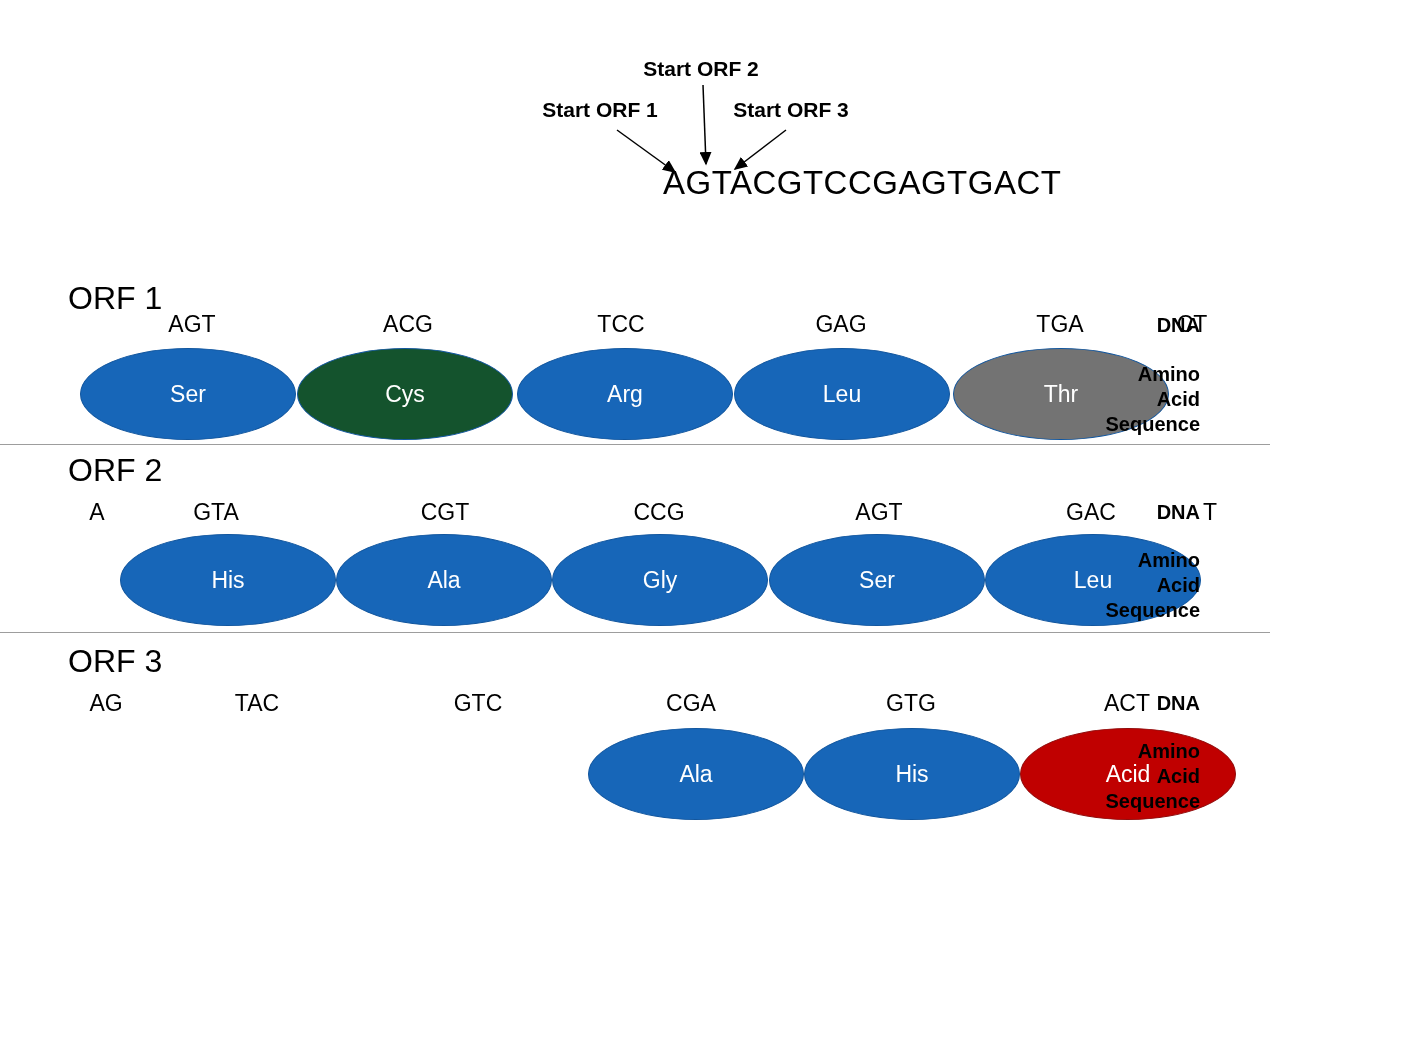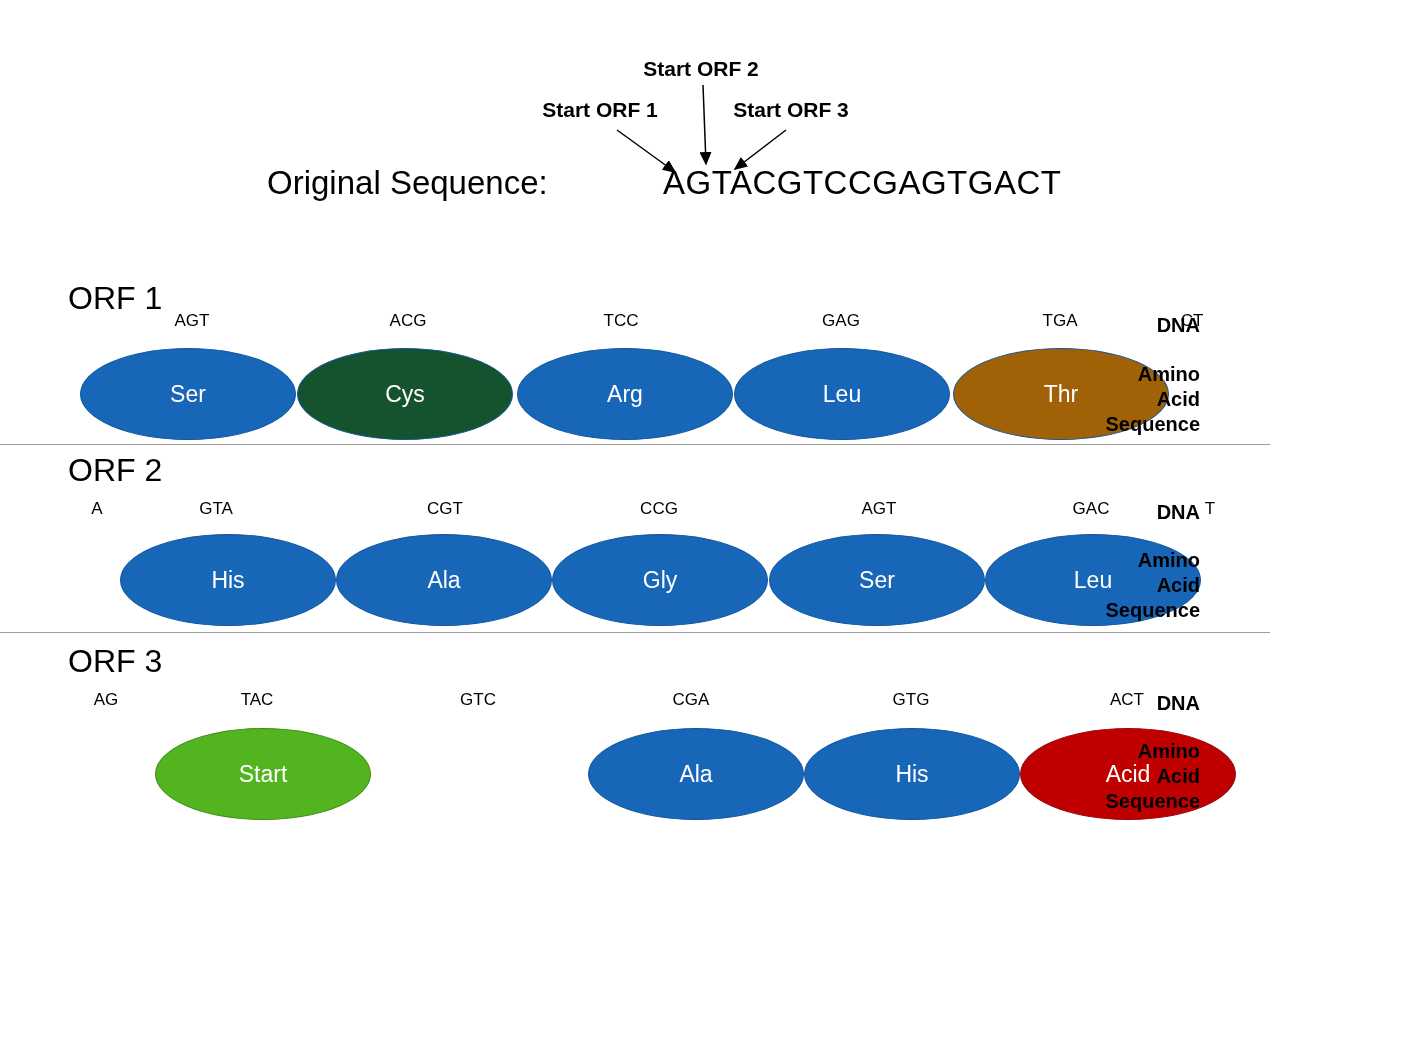--- a/index.html
+++ b/index.html
@@ -42,21 +42,21 @@
   .codon-row, .ellipse-row {
     position: absolute;
     left: 0;
     width: 1408px;
     height: 92px;
   }
   .codon {
     position: absolute;
     top: 0;
     transform: translateX(-50%);
-    font-size: 17px;
+    font-size: 23px;
     white-space: nowrap;
   }
   .ellipse {
     position: absolute;
     top: 0;
     width: 216px;
     height: 92px;
     border-radius: 50%;
     display: flex;
     align-items: center;
@@ -97,40 +97,39 @@
         <line x1="786" y1="118" x2="735" y2="157" stroke="#000000" stroke-width="1.5" marker-end="url(#ah)"></line>
       </g>
   </svg>
 
   <div id="annotations">
       <div class="annotation" style="left: 701px; top: 45px;">Start ORF 2</div>
       <div class="annotation" style="left: 600px; top: 86px;">Start ORF 1</div>
       <div class="annotation" style="left: 791px; top: 86px;">Start ORF 3</div>
     </div>
 
-  <div class="orig-label">Original Sequence:</div>
   <div class="orig-seq">AGTACGTCCGAGTGACT</div>
 
   <div>
     <div class="section-title" style="top:268px">ORF 1</div>
     <div class="codon-row" id="codons-0" style="top:299px">
         <span class="codon" style="left: 192px;">AGT</span>
         <span class="codon" style="left: 408px;">ACG</span>
         <span class="codon" style="left: 621px;">TCC</span>
         <span class="codon" style="left: 841px;">GAG</span>
         <span class="codon" style="left: 1060px;">TGA</span>
         <span class="codon" style="left: 1192px;">CT</span>
       </div>
     <div class="side-label" style="top:302px">DNA</div>
     <div class="ellipse-row" id="ellipses-0" style="top:336px">
         <div class="ellipse" style="background: rgb(23, 102, 184); border: 1px solid rgb(18, 86, 158); left: 80px;">Ser</div>
         <div class="ellipse" style="background: #14532d; border: 1px solid rgb(18, 86, 158); left: 297px;">Cys</div>
         <div class="ellipse" style="background: rgb(23, 102, 184); border: 1px solid rgb(18, 86, 158); left: 517px;">Arg</div>
         <div class="ellipse" style="background: rgb(23, 102, 184); border: 1px solid rgb(18, 86, 158); left: 734px;">Leu</div>
-        <div class="ellipse" style="background: #a16207; border: 1px solid rgb(18, 86, 158); left: 953px;">Thr</div>
+        <div class="ellipse" style="background: #737373; border: 1px solid rgb(18, 86, 158); left: 953px;">Thr</div>
       </div>
     <div class="side-label amino-label" style="top:350px">
       <div>Amino</div>
       <div>Acid</div>
       <div>Sequence</div>
     </div>
     <div class="divider" style="top:432px"></div>
   </div>
 
   <div>
@@ -165,21 +164,20 @@
     <div class="codon-row" id="codons-2" style="top:678px">
         <span class="codon" style="left: 106px;">AG</span>
         <span class="codon" style="left: 257px;">TAC</span>
         <span class="codon" style="left: 478px;">GTC</span>
         <span class="codon" style="left: 691px;">CGA</span>
         <span class="codon" style="left: 911px;">GTG</span>
         <span class="codon" style="left: 1127px;">ACT</span>
       </div>
     <div class="side-label" style="top:680px">DNA</div>
     <div class="ellipse-row" id="ellipses-2" style="top:716px">
-        <div class="ellipse" style="background: rgb(82, 180, 30); border: 1px solid rgb(63, 140, 21); left: 155px;">Start</div>
         <div class="ellipse" style="background: rgb(23, 102, 184); border: 1px solid rgb(18, 86, 158); left: 588px;">Ala</div>
         <div class="ellipse" style="background: rgb(23, 102, 184); border: 1px solid rgb(18, 86, 158); left: 804px;">His</div>
         <div class="ellipse" style="background: rgb(192, 0, 0); border: 1px solid rgb(144, 13, 13); left: 1020px;">Acid</div>
       </div>
     <div class="side-label amino-label" style="top:727px">
       <div>Amino</div>
       <div>Acid</div>
       <div>Sequence</div>
     </div>
   </div>

